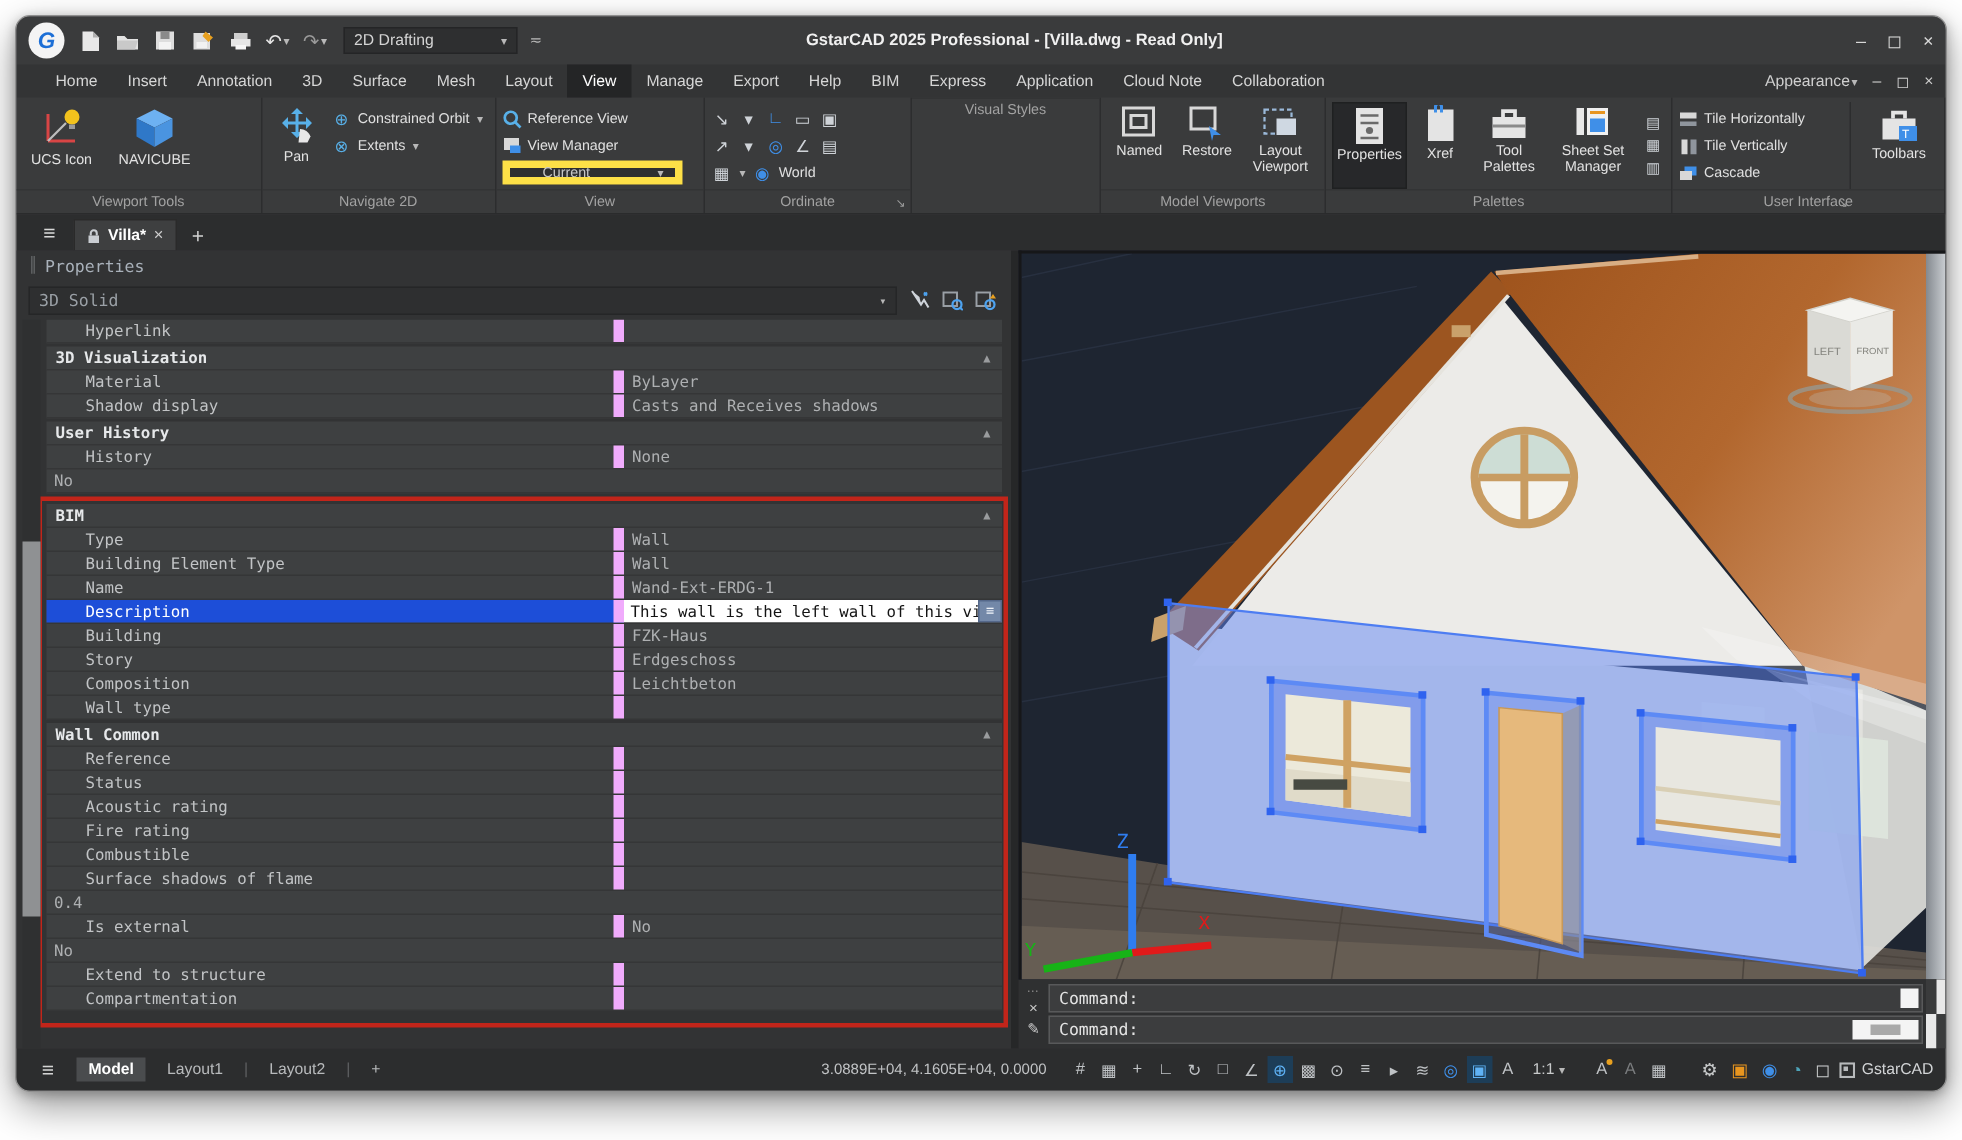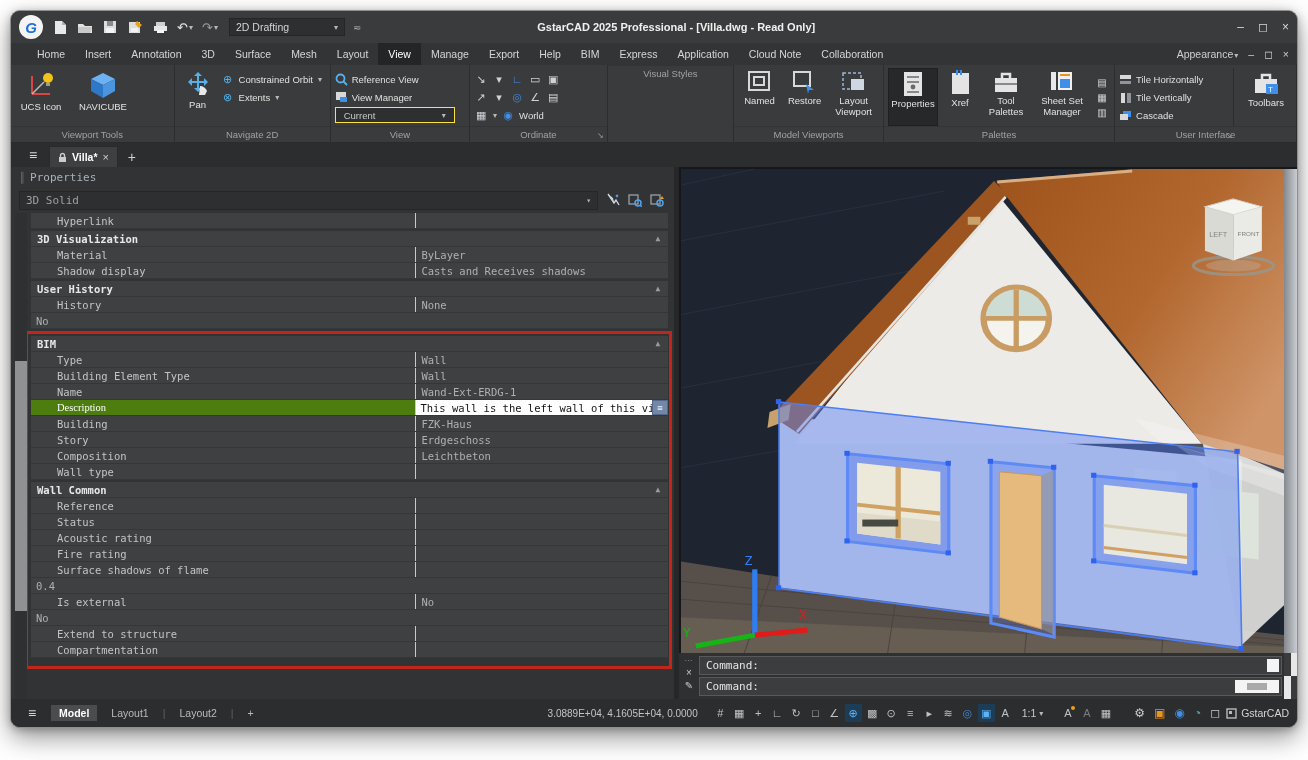--- a/index.html
+++ b/index.html
@@ -35,22 +35,22 @@
   .rpanel { display:flex; flex-direction:column; border-right:1px solid #2c2d2e; }
   .rbody { flex:1; display:flex; align-items:stretch; padding:3px 4px 0 4px; gap:4px; }
   .rlabel { height:16px; font-size:9.5px; color:#a2a2a2; display:flex; align-items:center; justify-content:center; gap:6px; border-top:1px solid #333435; position:relative; }
   .rlauncher { position:absolute; right:3px; bottom:2px; font-size:8px; color:#9a9a9a; }
   .rbig { width:52px; display:flex; flex-direction:column; align-items:center; justify-content:flex-start; gap:2px; padding-top:2px; }
   .rbig .bl { font-size:9.5px; color:#e2e2e2; text-align:center; line-height:1.15; }
   .rcol { display:flex; flex-direction:column; justify-content:flex-start; gap:2px; padding-top:3px; }
   .rrow { display:flex; align-items:center; gap:4px; font-size:9.5px; color:#e0e0e0; height:16px; white-space:nowrap; }
   .rrow .gi { font-size:11px; width:14px; text-align:center; color:#cfd3d8; }
   .blue { color:#3f8fe8 !important; }
-  .dropbox { width:104px; height:16px; background:#2e2f30; border:1px solid #fde047; font-size:9.5px; color:#c8c8c8;
-             display:flex; align-items:center; justify-content:space-between; padding:0 8px;gap:44px; }
+  .dropbox { width:104px; height:16px; background:#2e2f30; border:5px solid #fde047; font-size:9.5px; color:#c8c8c8;
+             display:flex; align-items:center; justify-content:space-between; padding:0 22px;gap:44px; }
   .cube3d { width:13px; height:11px; display:inline-block; border:1px solid #8a9098; position:relative; background:#555a60; }
   .cube3d.wire { background:transparent; }
   .cube3d.c-blue { background:#3f8fe8; border-color:#79b4f2; }
   .cube3d.c-orange { background:#e8951f; border-color:#f2bb6e; }
   .cube3d.c-white { background:#dcdcdc; border-color:#f2f2f2; }
   .cube3d.c-gray { background:#8f959d; }
   .sphere { width:12px; height:12px; border-radius:50%; background:radial-gradient(circle at 35% 30%, #d8dce0, #6c737b); display:inline-block; }
   .cubes-grid { display:grid; grid-template-columns:repeat(3,16px); grid-auto-rows:15px; align-items:center; justify-items:center; padding-top:4px; }
   .active-tool { background:#27282a; border:1px solid #1f2021; }
   .mini-col { display:flex; flex-direction:column; gap:1px; justify-content:center; }
@@ -72,27 +72,27 @@
   .ptitle .grip { color:#6a6c6e; font-size:10px; }
   .pselrow { height:26px; display:flex; align-items:center; padding:0 8px 0 8px; gap:6px; }
   .pselect { flex:1; height:19px; background:#2e2f30; border:1px solid #252627; color:#9aa0a6; font-size:11px; font-family:"DejaVu Sans Mono", monospace;
              display:flex; align-items:center; justify-content:space-between; padding:0 6px; }
   .psel-icons { display:flex; gap:4px; }
   .psel-icons .pib { width:18px; height:17px; display:flex; align-items:center; justify-content:center; }
   .pgrid { flex:1; position:relative; padding-left:20px; padding-right:6px; overflow:hidden; }
   .pgutter { position:absolute; left:4px; top:0; bottom:0; width:12px; background:#2f3031; }
   .pthumb { position:absolute; left:0; top:148px; width:12px; height:250px; background:#8f9193; }
   .prow { height:16px; display:flex; align-items:stretch; background:#3e4041; border-bottom:1px solid #353637; font-family:"DejaVu Sans Mono", monospace; font-size:10.5px; }
-  .prow .plabel { flex:0 0 60.5%; display:flex; align-items:center; padding-left:26px; color:#c2c4c6; border-right:1px solid #f0abfc; overflow:hidden; white-space:nowrap; }
+  .prow .plabel { flex:0 0 60.5%; display:flex; align-items:center; padding-left:26px; color:#c2c4c6; border-right:7px solid #f0abfc; overflow:hidden; white-space:nowrap; }
   .prow .pval { flex:1; display:flex; align-items:center; padding-left:5px; color:#aeb0b2; overflow:hidden; white-space:nowrap; position:relative; }
   .prow.section { font-weight:bold; }
   .prow.section .plabel { flex:1; padding-left:6px; color:#e6e8ea; border-right:none; }
   .prow.section .collapse { width:20px; display:flex; align-items:center; justify-content:center; color:#9a9c9e; font-size:8px; }
   .prow.section { margin-top:2px; }
-  .prow.editing .plabel { background:#4d7c0f; color:#ffffff;font-family:Liberation Serif, serif; }
+  .prow.editing .plabel { background:#1d4ed8; color:#ffffff; }
   .prow.editing .pval { padding:0; }
   .pinput { flex:1; height:100%; background:#ffffff; color:#141414; display:flex; align-items:center; padding-left:4px; white-space:nowrap; overflow:hidden; }
   .pinput::after { content:""; width:1px; height:11px; background:#141414; margin-left:1px; }
   .pdots { width:16px; height:100%; background:#7388a8; border:1px solid #55688a; color:#eef2f8; font-size:9px; display:flex; align-items:center; justify-content:center; }
   .redbox { border:3px solid #c2251a; margin-left:-6px; margin-right:-4px; padding:0 1px 8px 3px; margin-top:2px; }
 
   
   .rightcol { flex:1; display:grid; grid-template-columns:1fr 13px; grid-template-rows:1fr 46px; min-width:0; }
   .viewport { position:relative; background:#1e2531; border-top:2px solid #161719; border-left:2px solid #161719; overflow:hidden; }
   .viewport svg { position:absolute; inset:0; width:100%; height:100%; }
@@ -586,20 +586,24 @@
               <div class="prow">
                 <div class="plabel">Status</div>
                 <div class="pval"></div>
               </div>
               <div class="prow">
                 <div class="plabel">Acoustic rating</div>
                 <div class="pval"></div>
               </div>
               <div class="prow">
                 <div class="plabel">Fire rating</div>
+                <div class="pval"></div>
+              </div>
+              <div class="prow">
+                <div class="plabel">Combustible</div>
                 <div class="pval"></div>
               </div>
               <div class="prow">
                 <div class="plabel">Surface shadows of flame</div>
                 <div class="pval"></div>
               </div>
               <div class="prow">
                 <div class="pval">0.4</div>
               </div>
               <div class="prow">

